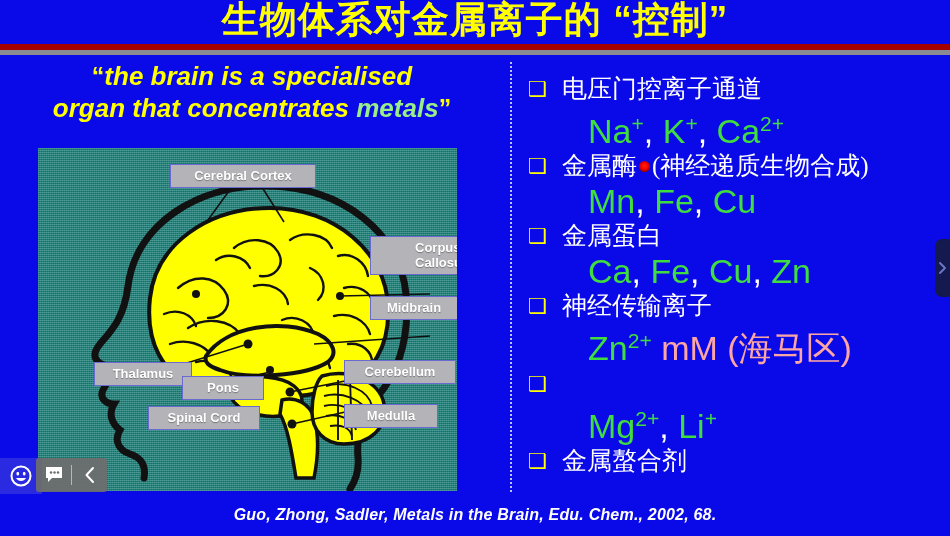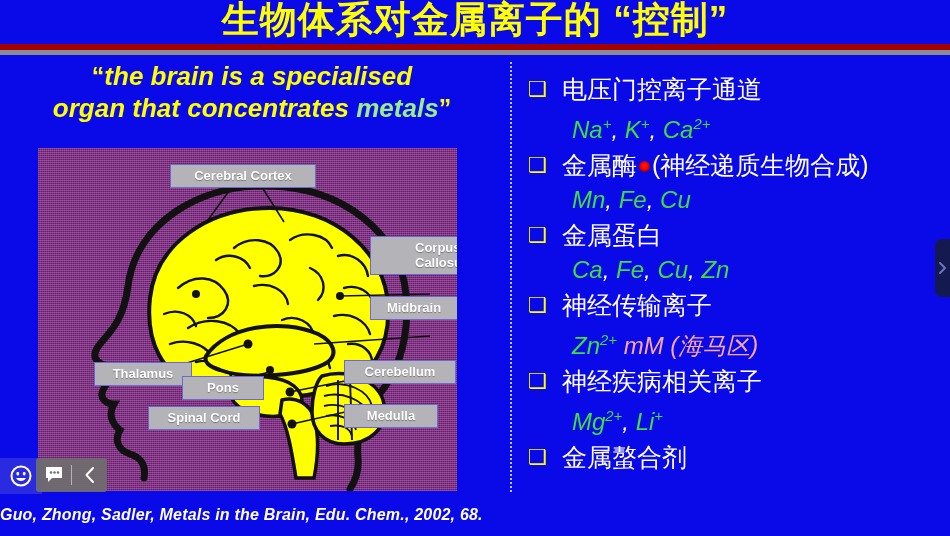--- a/index.html
+++ b/index.html
@@ -70,21 +70,21 @@
   .quote .metals { color: #99ee88; }
   .quote .qm { font-style: normal; font-size: 25px; }
 
   
   .figure {
     position: absolute;
     left: 38px;
     top: 148px;
     width: 419px;
     height: 343px;
-    background: #701a75;
+    background: #0f766e;
     overflow: hidden;
   }
   .figure::before {
     
     content: "";
     position: absolute;
     inset: 0;
     background-image:
       repeating-linear-gradient(0deg, rgba(255,255,255,.35) 0 1px, rgba(0,0,0,.035) 1px 2px),
       repeating-linear-gradient(90deg, rgba(255,255,255,.18) 0 1px, rgba(0,0,0,.03) 1px 2px);
@@ -136,28 +136,28 @@
     width: 34px;
     flex: 0 0 34px;
     text-align: left;
     font-family: "DejaVu Sans", sans-serif;
   }
   .bullet-head {
     color: #ffffff;
     font-size: 25px;
     line-height: 34px;
     white-space: nowrap;
+    font-family: Liberation Serif, serif;
   }
   .bullet-sub {
     color: #40dd40;
-    font-size: 24px;
+    font-size: 34px;
     line-height: 36px;
-    margin-left: 44px;
+    margin-left: 60px;
     white-space: nowrap;
-    font-style: italic;
   }
   .bullet-sub .sep { color: #ffffff; }
   .bullet-sub .white { color: #fca5a5; }
   sup { font-size: .62em; }
 
   .enz-dot {
     display: inline-block;
     width: 11px;
     height: 11px;
     border-radius: 50%;
@@ -165,21 +165,21 @@
     vertical-align: 2px;
     margin: 0 2px;
   }
 
   
   .citation {
     position: absolute;
     left: 0;
     top: 506px;
     width: 950px;
-    text-align: left;
+    text-align: center;
     color: #ffffff;
     font-size: 16px;
     font-weight: bold;
     font-style: italic;
     letter-spacing: .2px;
   }
 
   
   .emoji-btn {
     position: absolute;
@@ -360,21 +360,20 @@
     <div class="bullet-sub">Ca<span class="sep">, </span>Fe<span class="sep">, </span>Cu<span class="sep">, </span>Zn</div>
 
     <div class="bullet-row">
       <span class="bullet-mark">❑</span>
       <span class="bullet-head">神经传输离子</span>
     </div>
     <div class="bullet-sub">Zn<sup>2+</sup><span class="white">&nbsp;mM (海马区)</span></div>
 
     <div class="bullet-row">
       <span class="bullet-mark">❑</span>
-      <span class="bullet-head">神经疾病相关离子</span>
     </div>
     <div class="bullet-sub">Mg<sup>2+</sup><span class="sep">, </span>Li<sup>+</sup></div>
 
     <div class="bullet-row">
       <span class="bullet-mark">❑</span>
       <span class="bullet-head">金属螯合剂</span>
     </div>
 
   </div>
 

